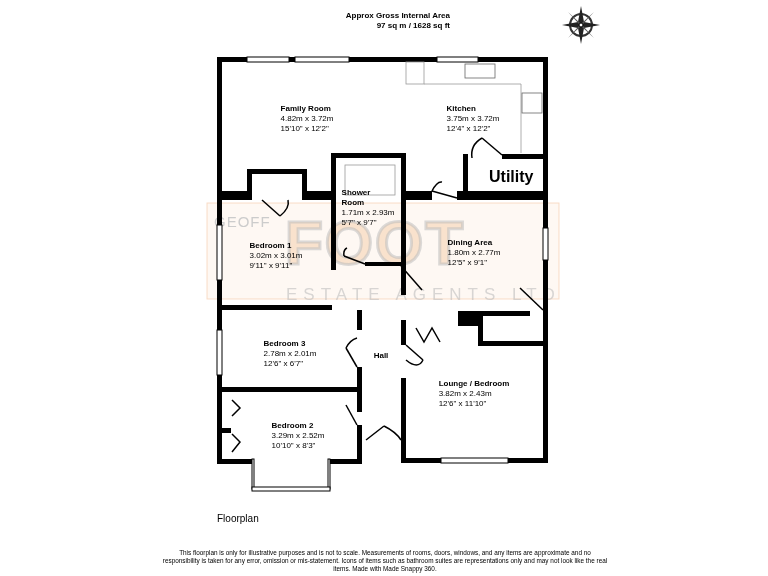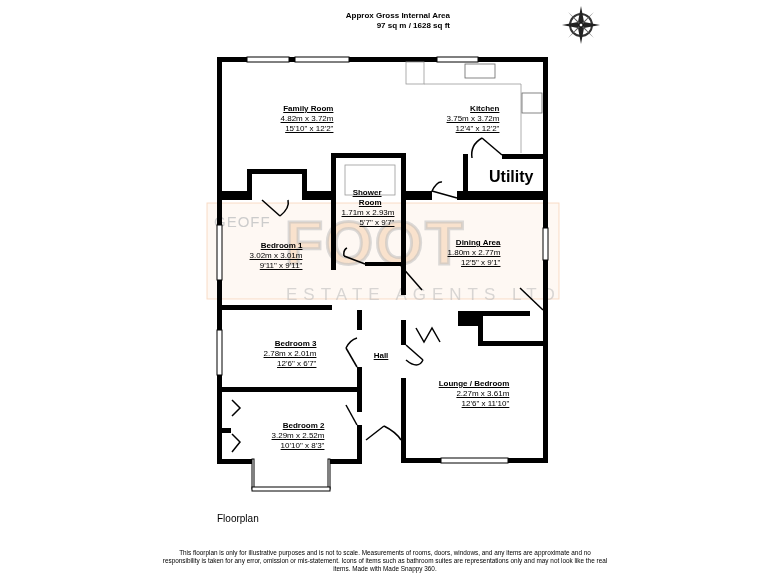--- a/index.html
+++ b/index.html
@@ -1,20 +1,20 @@
 <!DOCTYPE html>
 <html><head>
 <meta charset="utf-8">
 <style>
   html,body{margin:0;padding:0;background:#fff;}
   body{width:768px;height:576px;position:relative;overflow:hidden;font-family:"Liberation Sans",sans-serif;color:#000;}
   .title{position:absolute;left:300px;top:11px;width:150px;text-align:right;font-size:8px;font-weight:bold;line-height:10px;}
   .compass{position:absolute;left:558px;top:2px;width:46px;height:46px;}
   svg.plan{position:absolute;left:0;top:0;}
-  .room-label{position:absolute;text-align:right;font-size:8px;line-height:10px;white-space:nowrap;transform:translateX(-50%);text-decoration:underline;}
+  .room-label{position:absolute;text-align:left;font-size:8px;line-height:10px;white-space:nowrap;transform:translateX(-50%);}
   .room-label .name{font-weight:bold;}
   .utility{position:absolute;left:489px;top:168px;font-size:16px;font-weight:bold;}
   .floorplan-caption{position:absolute;left:217px;top:513px;font-size:10px;}
   .disclaimer{position:absolute;left:160px;top:549px;width:450px;text-align:center;font-size:6.4px;line-height:8px;}
   .wm-geoff{position:absolute;left:214px;top:213px;font-size:15px;color:#ccc;letter-spacing:1px;}
   .wm-foot{position:absolute;left:285px;top:212px;font-size:62px;font-weight:bold;color:rgba(245,200,160,0.45);-webkit-text-stroke:3px rgba(190,190,190,0.55);letter-spacing:2px;line-height:62px;}
   .wm-sub{position:absolute;left:286px;top:285px;font-size:17px;color:rgba(190,190,190,0.6);letter-spacing:6px;}
 </style>
 </head>
 <body>
@@ -181,21 +181,21 @@
 <div class="room-label" style="left:290px;top:339px">
   <div class="name">Bedroom 3</div>
   <div>2.78m x 2.01m</div>
   <div>12'6" x 6'7"</div>
 </div>
 <div class="room-label" style="left:381px;top:351px">
   <div class="name">Hall</div>
 </div>
 <div class="room-label" style="left:474px;top:379px">
   <div class="name">Lounge / Bedroom</div>
-  <div>2.27m x 3.61m</div>
+  <div>3.82m x 2.43m</div>
   <div>12'6" x 11'10"</div>
 </div>
 <div class="room-label" style="left:298px;top:421px">
   <div class="name">Bedroom 2</div>
   <div>3.29m x 2.52m</div>
   <div>10'10" x 8'3"</div>
 </div>
 
 <div class="floorplan-caption">Floorplan</div>
 <div class="disclaimer">This floorplan is only for illustrative purposes and is not to scale. Measurements of rooms, doors, windows, and any items are approximate and no responsibility is taken for any error, omission or mis-statement. Icons of items such as bathroom suites are representations only and may not look like the real items. Made with Made Snappy 360.</div>

